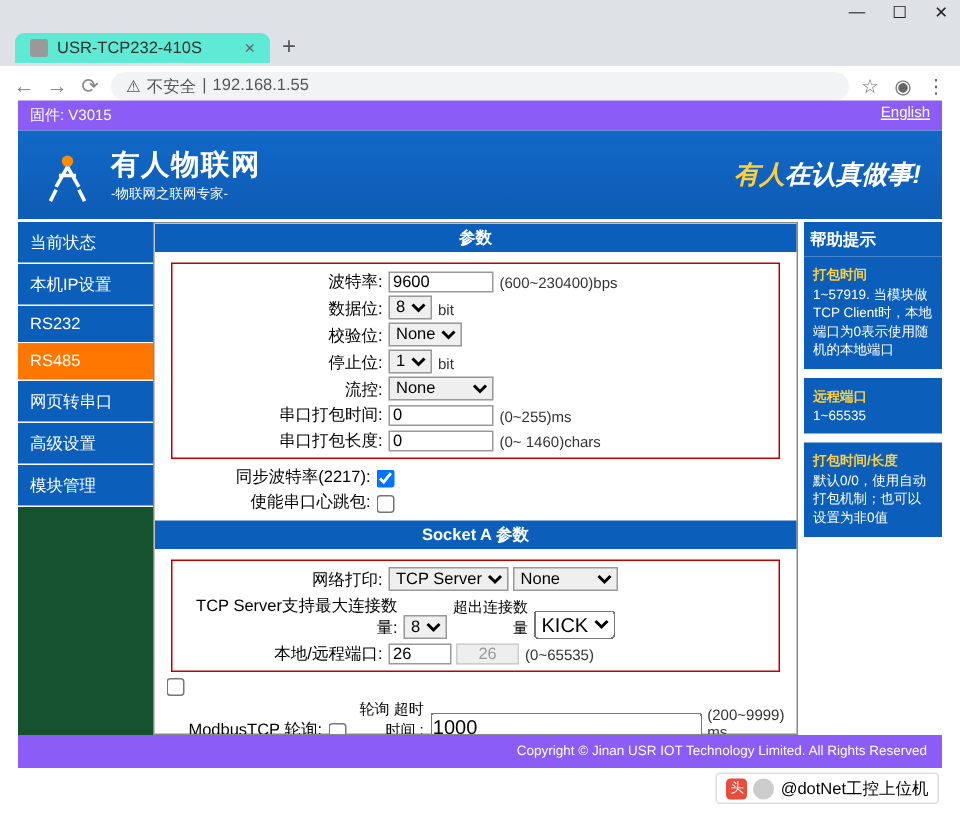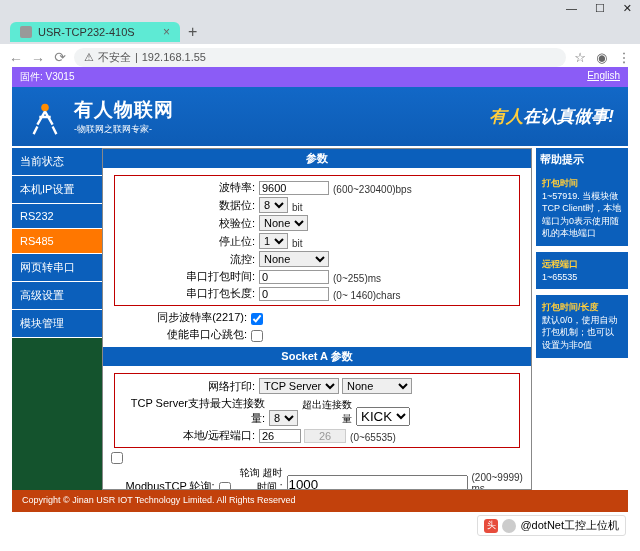--- a/index.html
+++ b/index.html
@@ -50,21 +50,21 @@
 .boxed { border: 1px solid #c00000; margin: 3px; padding: 3px 4px; }
 .check { width: 12px; height: 12px; }
 .disabled { background: #eee; color: #999; border: 1px solid #ccc; width: 42px; font-size: 11px; display: inline-block; text-align: center; }
 
 .right-panel { width: 96px; padding-left: 4px; }
 .help-title { background: #0b5fbb; color: #fff; font-size: 11px; text-align: left; padding: 4px; font-weight: bold; }
 .help-box { background: #0b5fbb; color: #fff; font-size: 9px; padding: 6px; line-height: 1.4; }
 .help-box b { color: #ffce3c; }
 .help-sp { height: 6px; }
 
-.footer { background: #c2410c; color: #fff; font-size: 9px; padding: 5px 10px; height: 22px; }
+.footer { background: #8b5cf6; color: #fff; font-size: 9px; padding: 5px 10px; height: 22px; text-align: right; }
 .tiao { position: absolute; bottom: 2px; right: 14px; display: flex; align-items: center; background: #fff; font-size: 11px; padding: 2px 6px; border: 1px solid #ddd; border-radius: 3px; gap: 4px; }
 .tiao .ico { width: 14px; height: 14px; background: #e74c3c; border-radius: 3px; color: #fff; font-size: 9px; display: flex; align-items: center; justify-content: center; }
 .tiao .av { width: 14px; height: 14px; background: #ccc; border-radius: 50%; }
 
 .main::-webkit-scrollbar { width: 14px; }
 .main::-webkit-scrollbar-track { background: #f0f0f0; }
 .main::-webkit-scrollbar-thumb { background: #c0c0c0; }
 </style>
 </head>
 <body>

